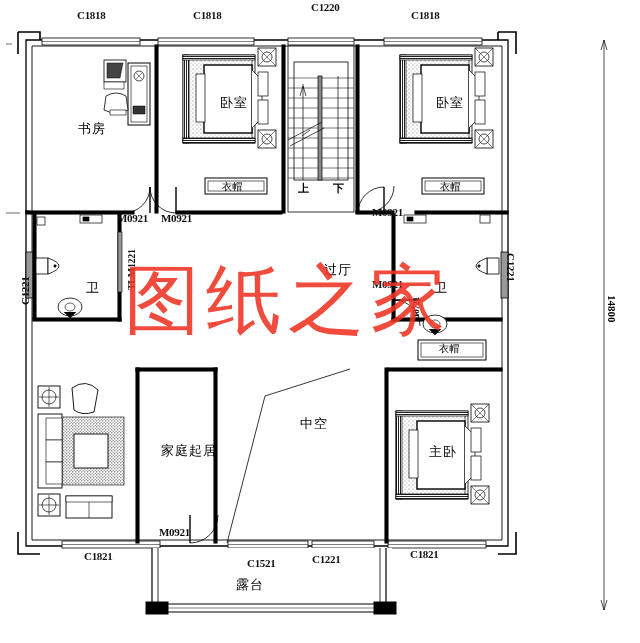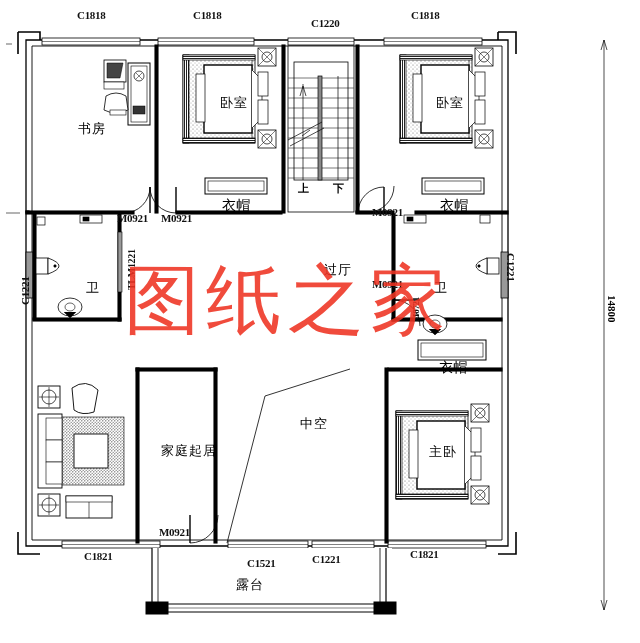--- a/index.html
+++ b/index.html
@@ -17,21 +17,21 @@
   .code{
     font-family:"Liberation Serif","DejaVu Serif",serif;
     font-size:11px;font-weight:700;letter-spacing:-0.3px;color:#111;
   }
   .code.vert{transform:rotate(-90deg);transform-origin:0 0;}
   .code.vert-r{transform:rotate(90deg);transform-origin:0 0;}
   .room{
     font-family:"DejaVu Sans","Liberation Sans",sans-serif;
     font-size:13px;font-weight:400;color:#000;letter-spacing:1px;
   }
-  .room.tiny{font-size:14px;letter-spacing:0.3px;margin-top:16px;}
+  .room.tiny{font-size:10px;letter-spacing:0.3px;}
   .dirtxt{
     font-family:"DejaVu Sans","Liberation Sans",sans-serif;
     font-size:11px;font-weight:700;
   }
   .dim{
     font-family:"Liberation Serif","DejaVu Serif",serif;
     font-size:11px;font-weight:700;
   }
   .dim.vert-r{transform:rotate(90deg);transform-origin:0 0;}
   #watermark{
@@ -388,21 +388,21 @@
 
 <div class="lbl room tiny" style="left:222px;top:182px;">衣帽</div>
 <div class="lbl room tiny" style="left:440px;top:182px;">衣帽</div>
 <div class="lbl room tiny" style="left:439px;top:344px;">衣帽</div>
 
 <div class="lbl dirtxt" style="left:298px;top:183px;">上</div>
 <div class="lbl dirtxt" style="left:333px;top:183px;">下</div>
 
 <div class="lbl code" style="left:77px;top:10px;">C1818</div>
 <div class="lbl code" style="left:193px;top:10px;">C1818</div>
-<div class="lbl code" style="left:311px;top:18px;">C1220</div>
+<div class="lbl code" style="left:311px;top:2px;">C1220</div>
 <div class="lbl code" style="left:411px;top:10px;">C1818</div>
 <div class="lbl code vert" style="left:20px;top:305px;">C1221</div>
 <div class="lbl code vert-r" style="left:516px;top:253px;">C1221</div>
 <div class="lbl code" style="left:84px;top:551px;">C1821</div>
 <div class="lbl code" style="left:247px;top:558px;">C1521</div>
 <div class="lbl code" style="left:312px;top:554px;">C1221</div>
 <div class="lbl code" style="left:410px;top:549px;">C1821</div>
 
 <div class="lbl code" style="left:117px;top:213px;">M0921</div>
 <div class="lbl code" style="left:161px;top:213px;">M0921</div>

